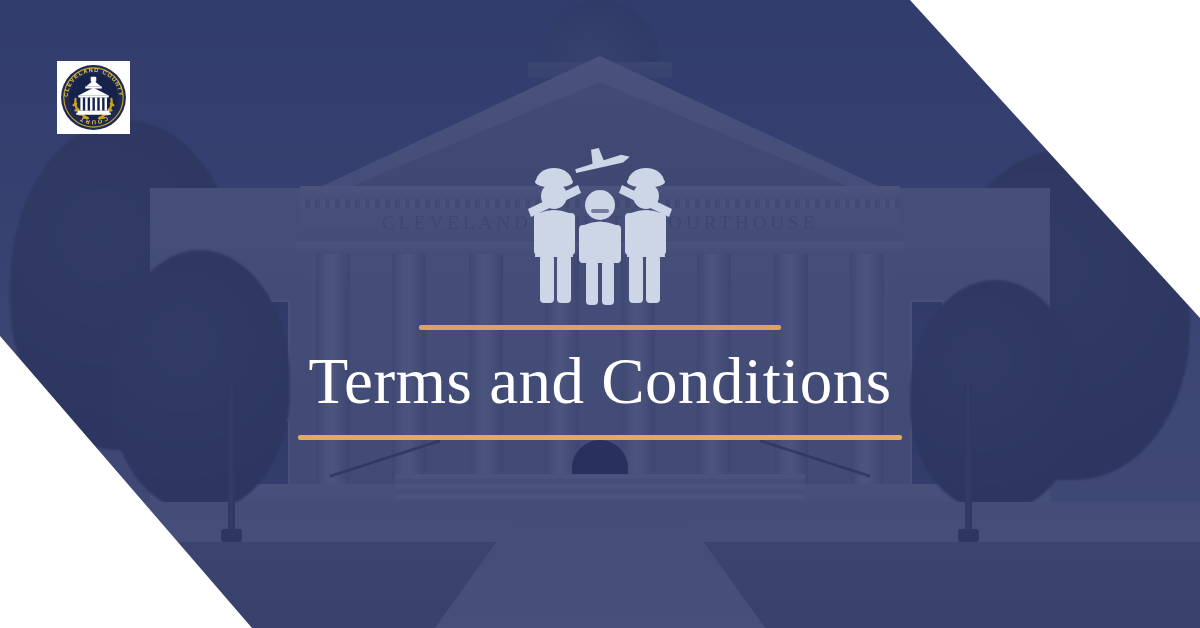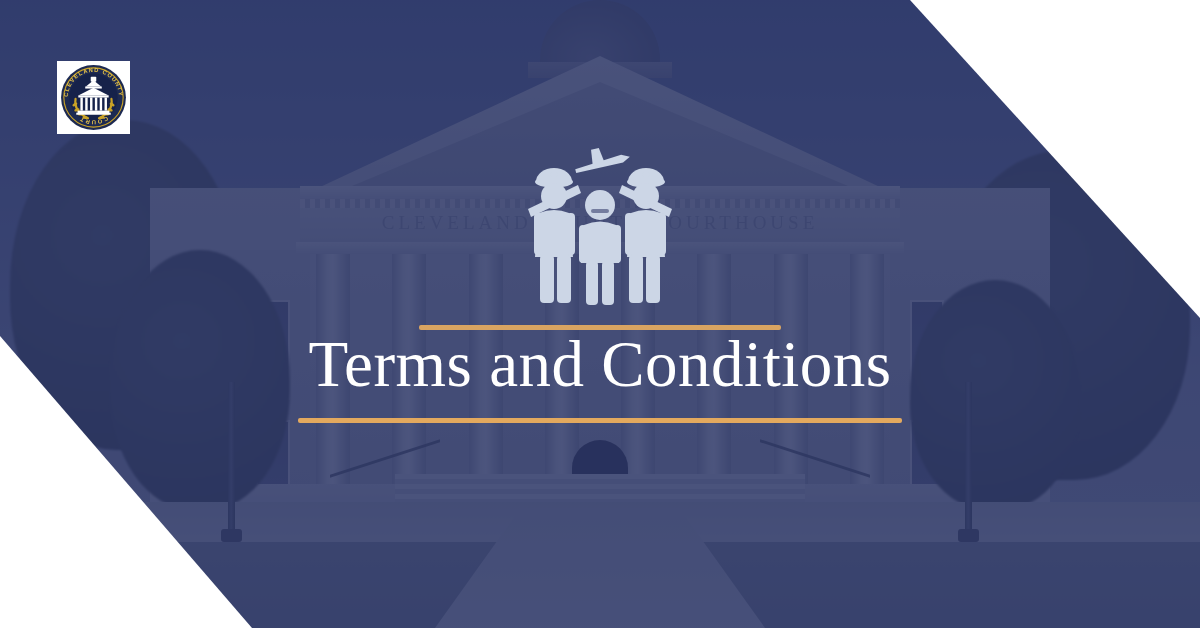--- a/index.html
+++ b/index.html
@@ -258,20 +258,21 @@
     width: 176px; height: 170px;
   }
   .hero-icon svg { display: block; }
   .rule-top {
     margin-top: 12px;
     width: 362px; height: 5px;
     background: #d9a461;
     border-radius: 2px;
   }
   .hero-title {
+    margin-top: 17px;
     font-family: "Liberation Serif", serif;
     font-size: 65px;
     line-height: 1.05;
     color: #ffffff;
     letter-spacing: .5px;
     white-space: nowrap;
   }
   .rule-bottom {
     margin-top: 20px;
     width: 604px; height: 5px;

